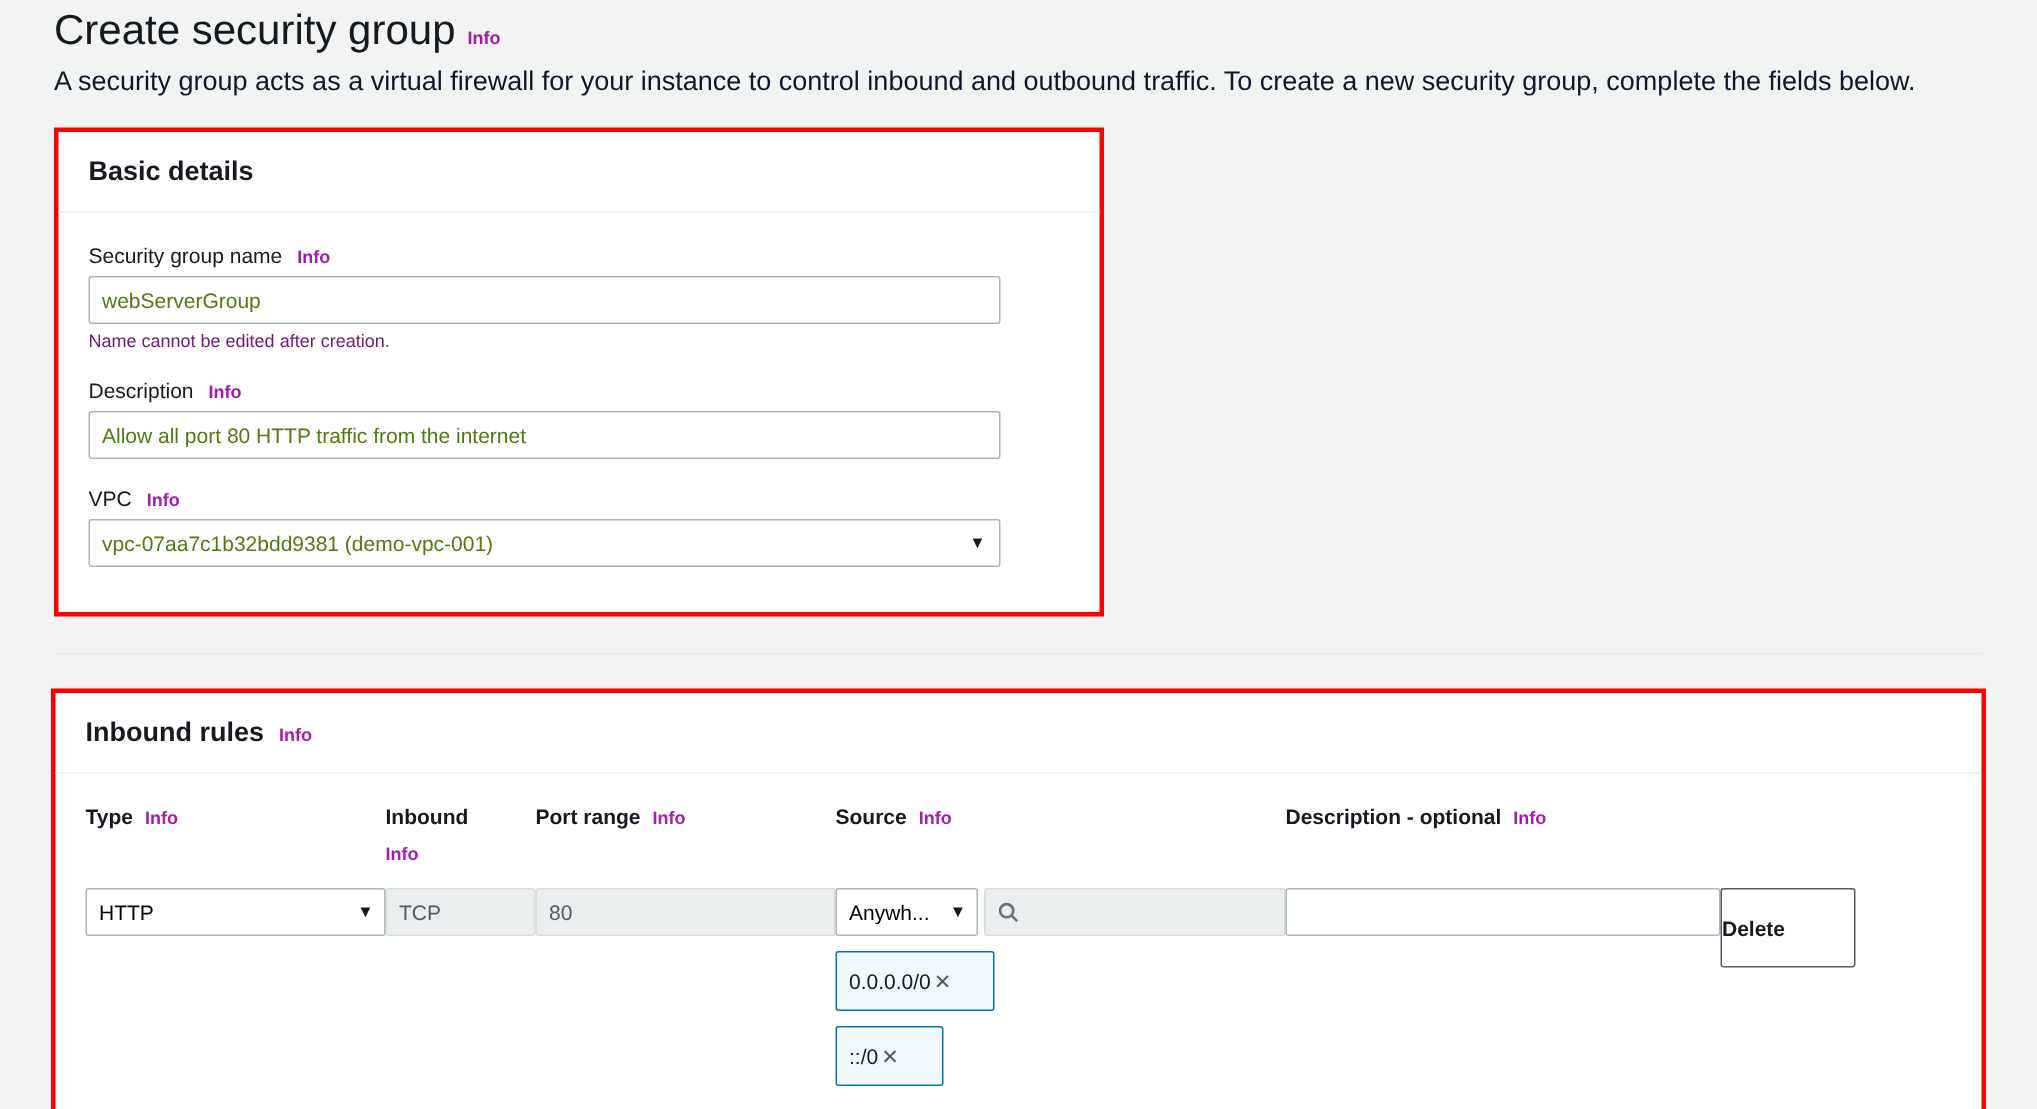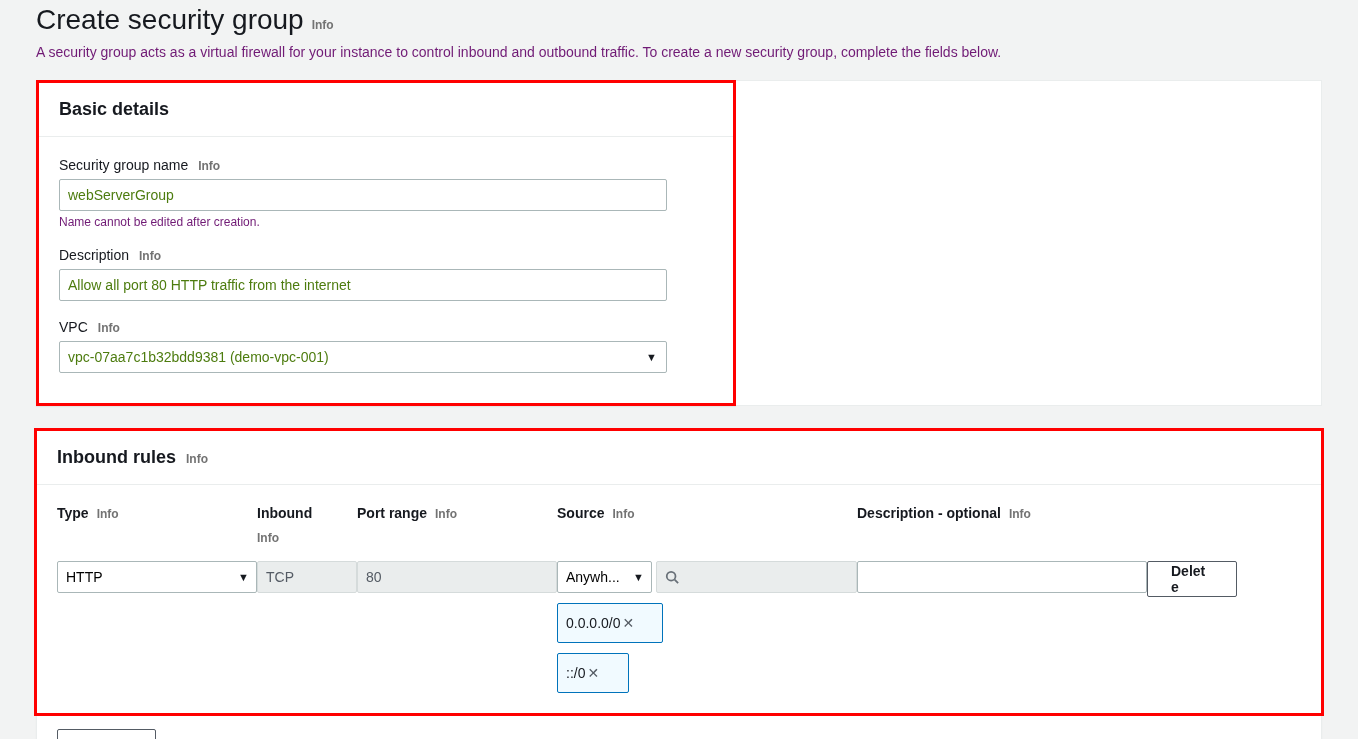--- a/index.html
+++ b/index.html
@@ -18,29 +18,29 @@
       gap: 8px;
       padding-top: 4px;
       padding-bottom: 8px;
     }
     .page-title {
       font-size: 28px;
       font-weight: 400;
       color: #16191f;
     }
     .info-link {
-      color: #737373;
+      color: #a21caf;
       font-size: 12px;
       font-weight: 700;
       cursor: pointer;
       text-decoration: none;
     }
     .page-subtitle {
-      color: #701a75;
-      font-size: 14px;
+      color: #0f172a;
+      font-size: 18px;
       padding-bottom: 20px;
     }
     .panel {
       background: #fff;
       border: 1px solid #eaeded;
       box-shadow: 0 1px 1px rgba(0,0,0,0.05);
       margin-bottom: 24px;
     }
     .panel-header {
       padding: 16px 20px;
@@ -55,20 +55,21 @@
       color: #16191f;
     }
     .panel-body {
       padding: 20px;
     }
     .highlight-red {
       border: 3px solid #ff0000;
     }
     .basic-panel-wrapper {
       display: flex;
+      flex-direction: column;
     }
     .basic-panel-left {
       width: 700px;
     }
     .basic-panel-right {
       flex: 1;
       background: #fff;
       border: 1px solid #eaeded;
       border-left: none;
       margin-bottom: 24px;
@@ -231,22 +232,22 @@
     }
     .desc-input {
       width: 100%;
       height: 32px;
       padding: 4px 8px;
       border: 1px solid #aab7b8;
       border-radius: 2px;
       font-size: 14px;
     }
     .delete-btn, .add-rule-btn {
-      height: 36px;
-      padding: 4px 23px;
+      height: 53px;
+      padding: 4px 0;
       border: 1px solid #545b64;
       border-radius: 2px;
       background: #fff;
       font-size: 14px;
       font-weight: 700;
       color: #16191f;
       cursor: pointer;
       display: flex;
       align-items: center;
       justify-content: flex-start;

